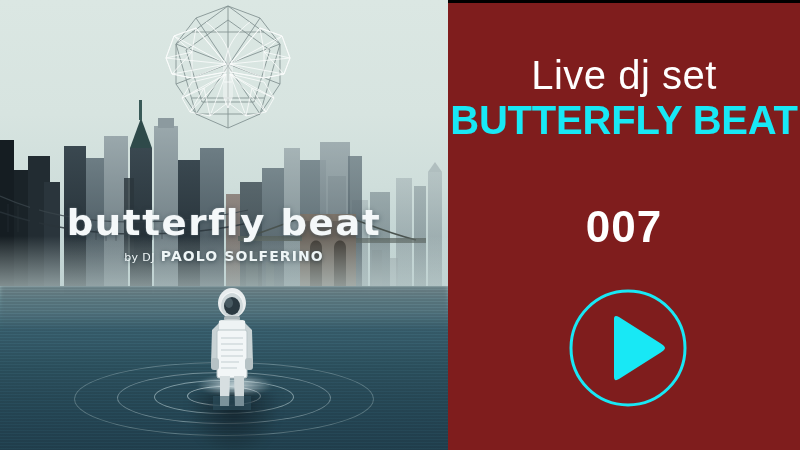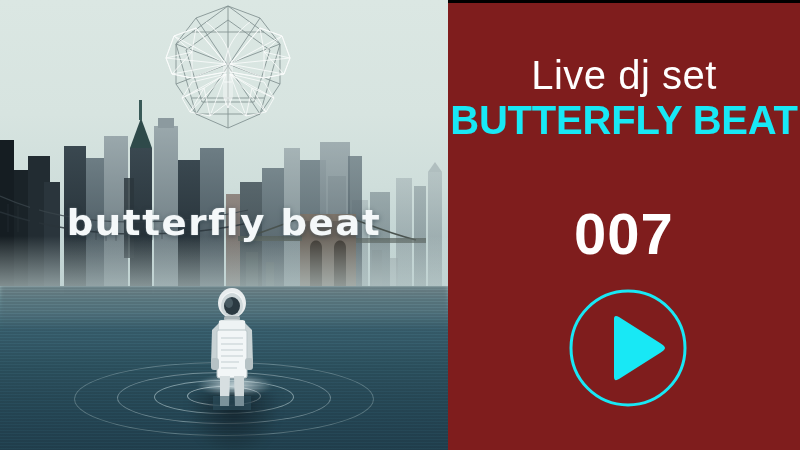--- a/index.html
+++ b/index.html
@@ -110,21 +110,21 @@
   .l-bb {
     position:absolute; top:97px; font-size:40px; font-weight:700;
     color:#18e8f5; letter-spacing:-.2px;
   }
   .l-by {
     position:absolute; top:141px; font-size:40px; font-weight:300;
     color:#ffffff; letter-spacing:.2px;
   }
   .l-by .accent { font-weight:700; color:#18e8f5; }
   .l-num {
-    position:absolute; top:202px; font-size:58px; font-weight:700;
+    position:absolute; top:202px; font-size:44px; font-weight:700;
     color:#ffffff; letter-spacing:1px;
   }
 
   .play-wrap {
     position:absolute; left:568px; top:288px; width:120px; height:120px;
     cursor:pointer;
   }
   .play-wrap svg { width:100%; height:100%; display:block; }
 </style>
 </head>
@@ -300,20 +300,24 @@
         <rect x="42" y="72" width="8" height="12" rx="3" fill="#b6c2c5"></rect>
 
         <path d="M17,90 L17,120 L26,120 L27,90 Z" fill="#d7dfe1"></path>
         <path d="M31,90 L32,120 L41,120 L41,90 Z" fill="#cfd8da"></path>
 
         <rect x="10" y="110" width="38" height="14" fill="#2f5261" opacity=".55"></rect>
       </svg>
     </div>
 
     <div class="art-title">butterfly beat</div>
+    <div class="art-sub">
+      <span class="small">by DJ</span>
+      <span>PAOLO SOLFERINO</span>
+    </div>
   </div>
 
   <div class="panel">
     <div class="line l-live">Live dj set</div>
     <div class="line l-bb">BUTTERFLY BEAT</div>
     <div class="line l-num">007</div>
   </div>
 
   <div class="play-wrap">
     <svg viewBox="0 0 120 120">

